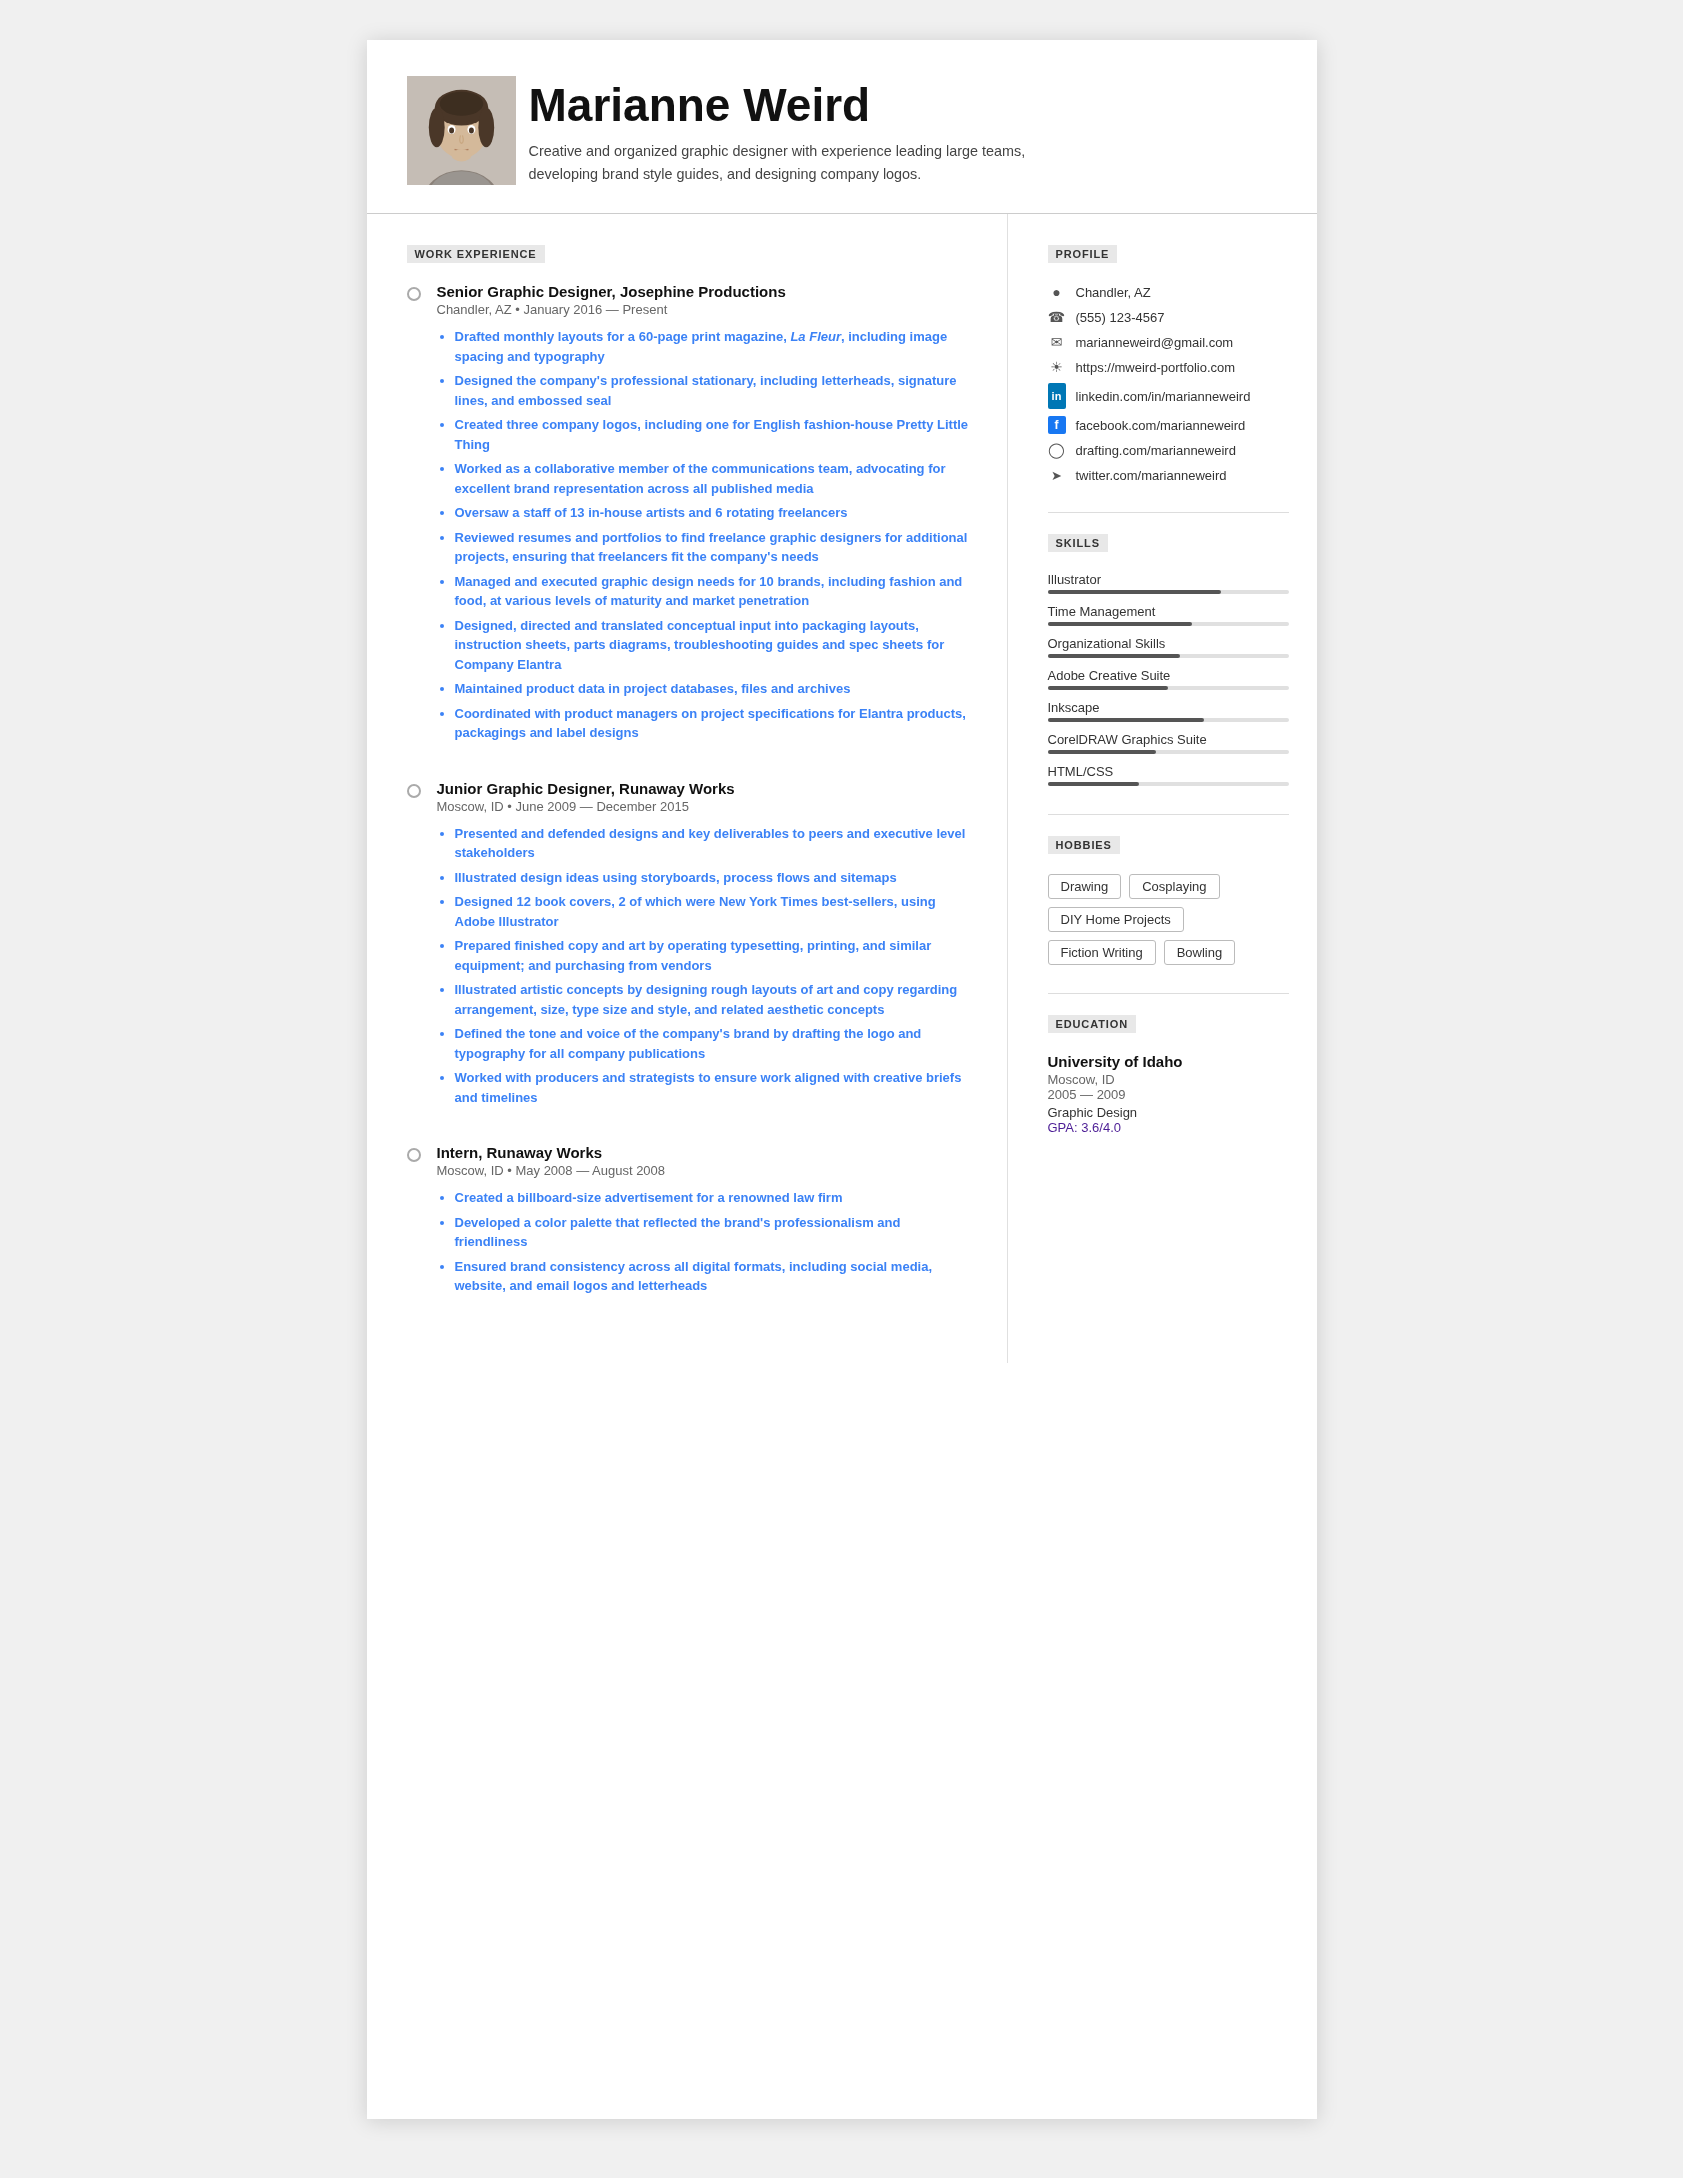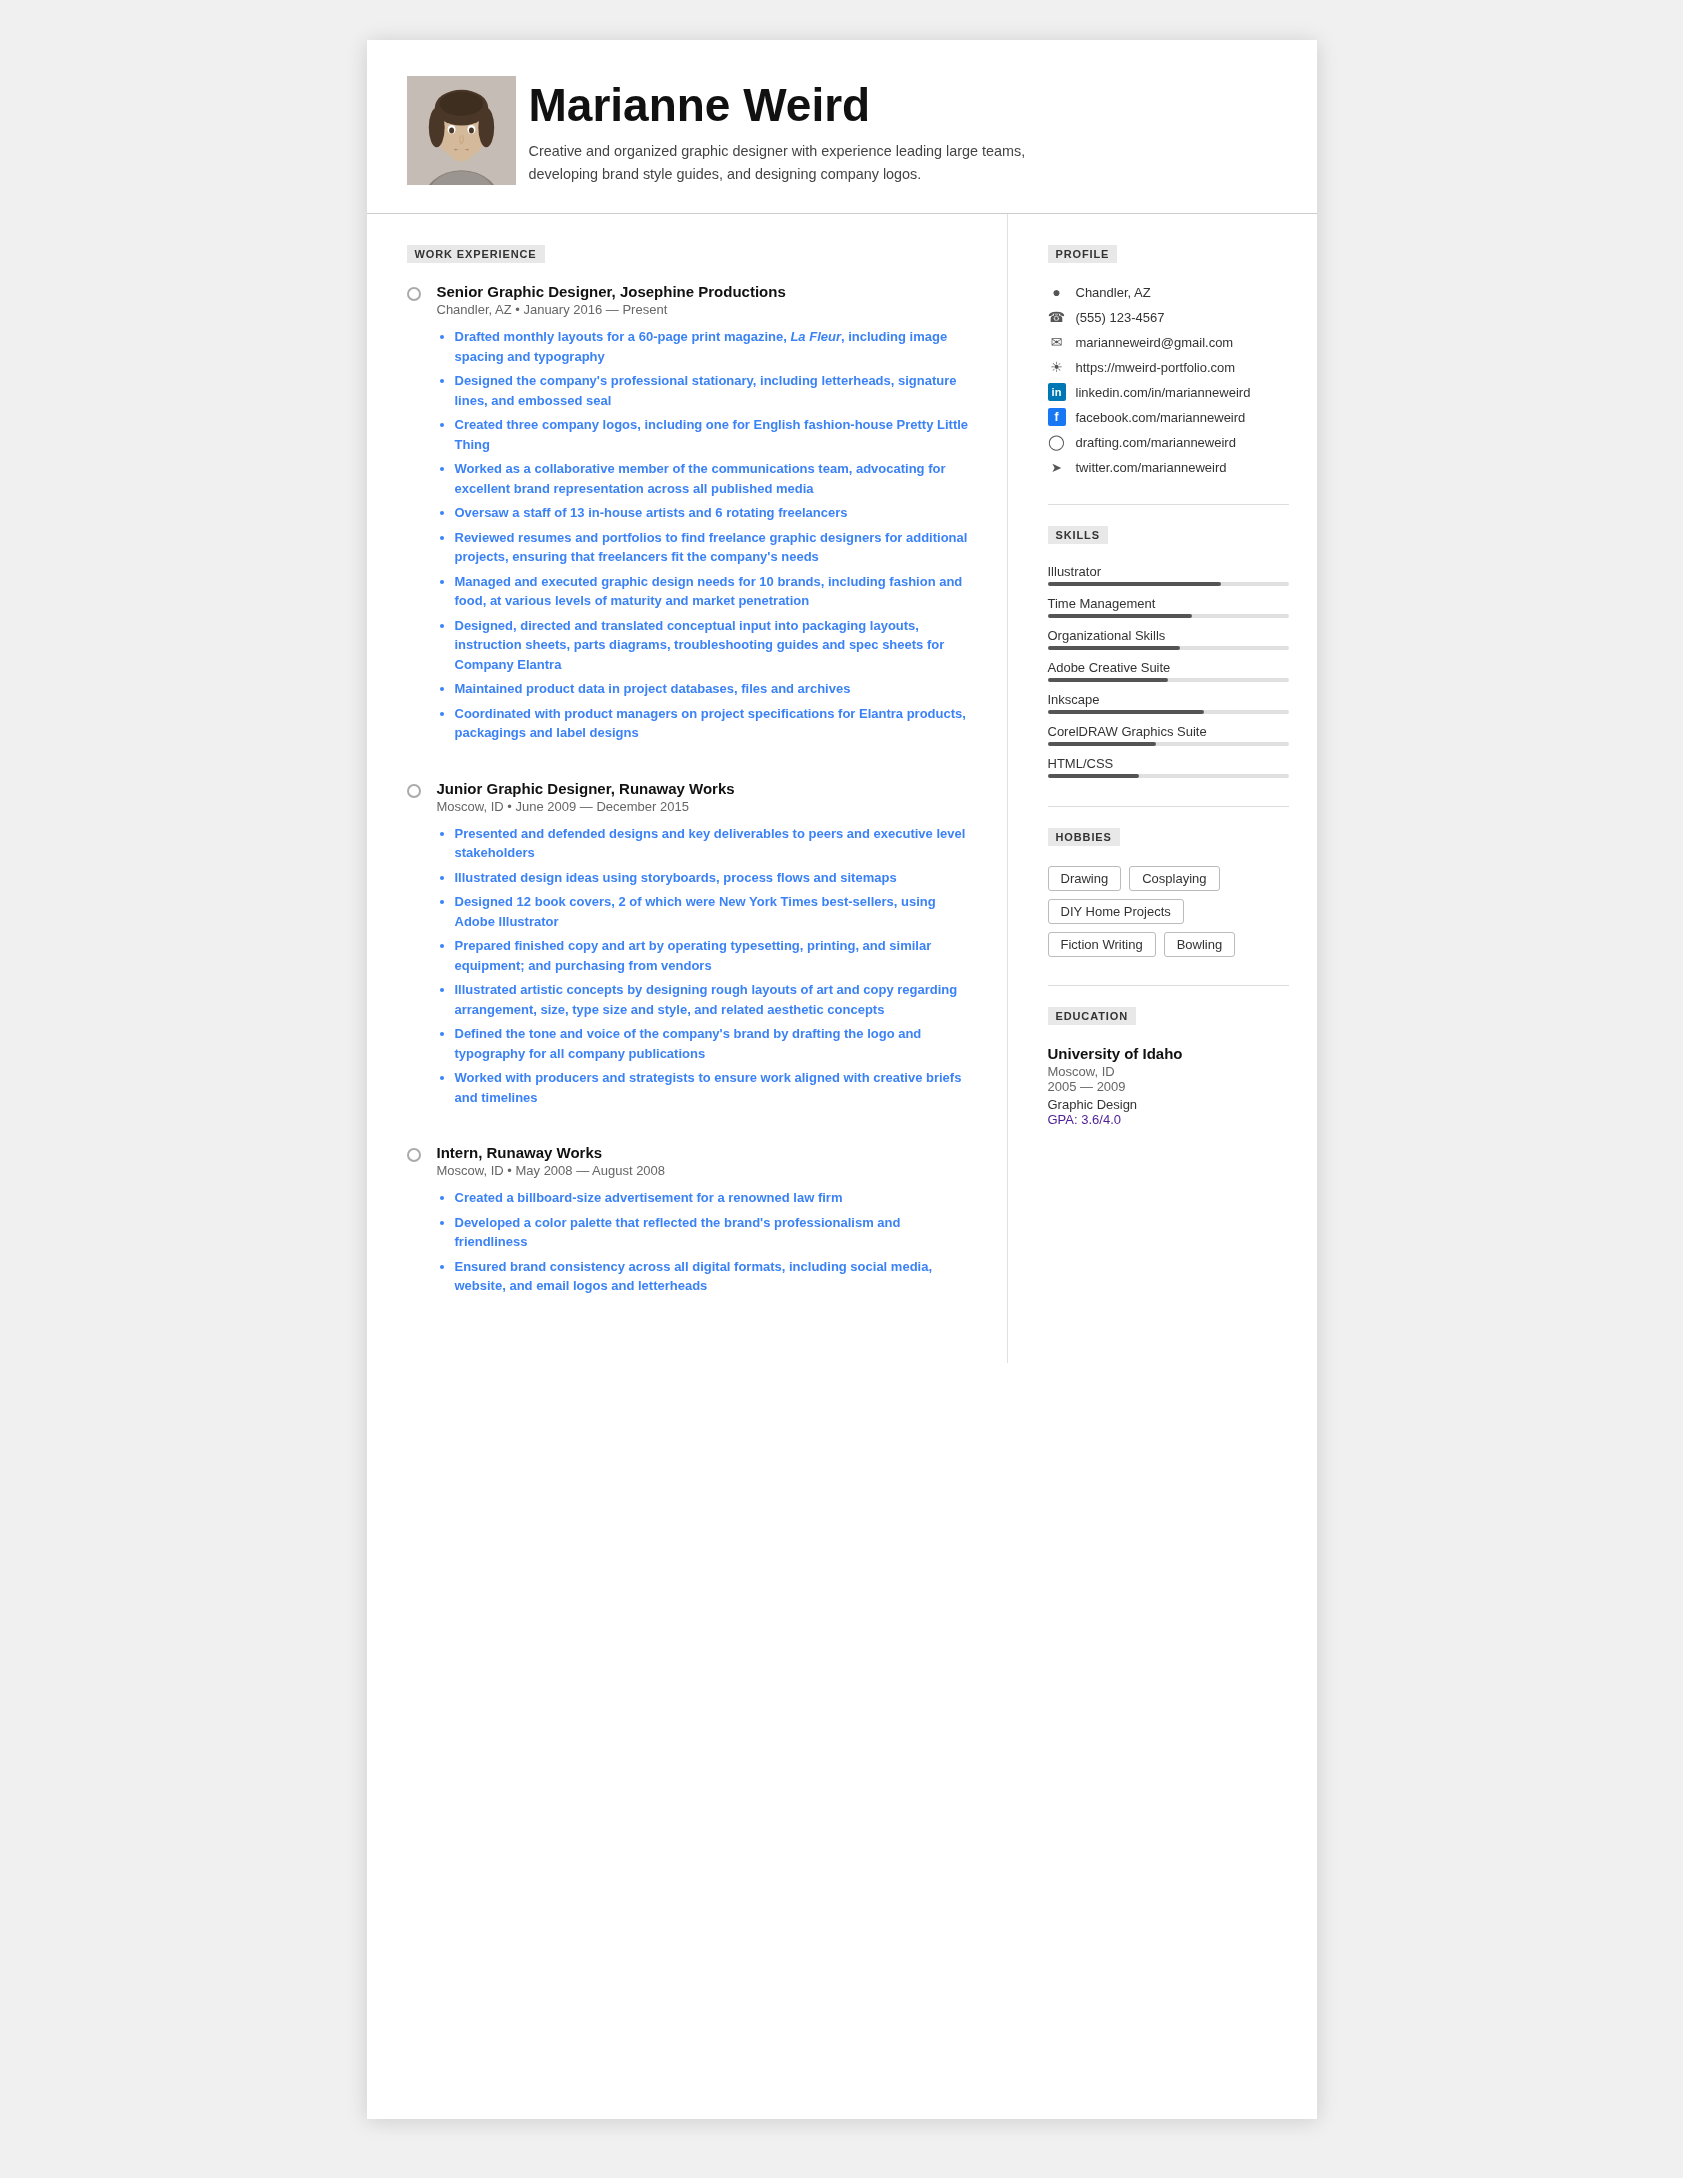--- a/index.html
+++ b/index.html
@@ -324,21 +324,21 @@
         </div>
         <div class="profile-item">
           <span class="profile-icon">✉</span>
           <span>marianneweird@gmail.com</span>
         </div>
         <div class="profile-item">
           <span class="profile-icon">☀</span>
           <span>https://mweird-portfolio.com</span>
         </div>
         <div class="profile-item">
-          <span class="profile-icon" style="font-weight:700;font-size:11px;background:#0077b5;color:#fff;width:18px;height:18px;display:flex;align-items:center;justify-content:center;border-radius:2px;">in</span>
+          <span class="profile-icon" style="font-weight:700;font-size:11px;background:#0077b5;color:#fff;width:18px;height:26px;display:flex;align-items:center;justify-content:center;border-radius:2px;">in</span>
           <span>linkedin.com/in/marianneweird</span>
         </div>
         <div class="profile-item">
           <span class="profile-icon" style="font-weight:700;font-size:12px;background:#1877f2;color:#fff;width:18px;height:18px;display:flex;align-items:center;justify-content:center;border-radius:2px;">f</span>
           <span>facebook.com/marianneweird</span>
         </div>
         <div class="profile-item">
           <span class="profile-icon" style="font-size:15px;">◯</span>
           <span>drafting.com/marianneweird</span>
         </div>

